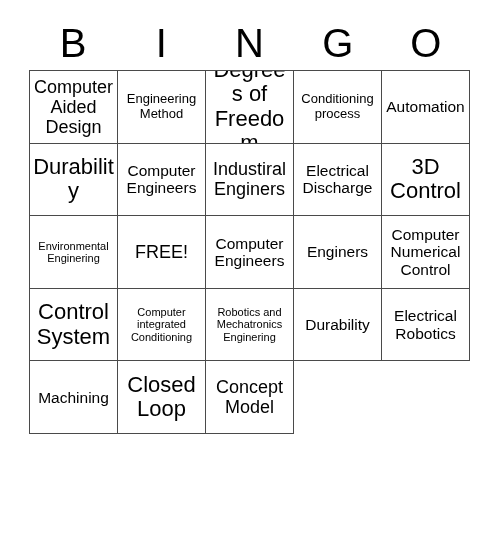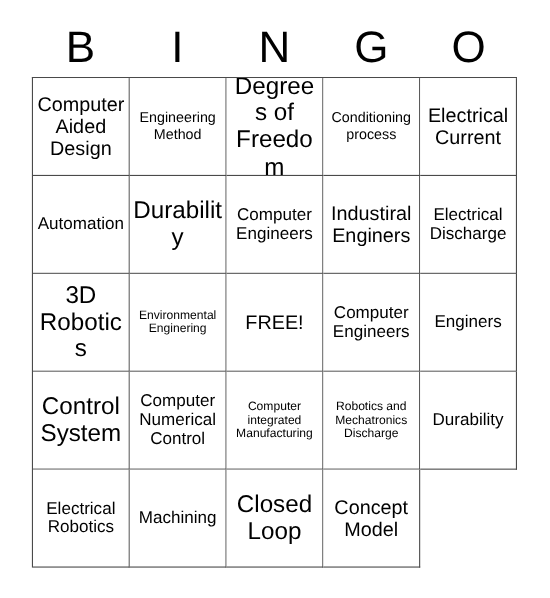--- a/index.html
+++ b/index.html
@@ -46,21 +46,21 @@
     color: #000000;
     font-family: "Liberation Sans", sans-serif;
   }
 
   
   #bingo-grid {
     position: absolute;
     left: 29px;
     top: 70px;
     width: 441px;
-    height: 446px;
+    height: 364px;
     display: grid;
     grid-template-columns: repeat(5, 1fr);
     grid-template-rows: repeat(5, 1fr);
     border-top: 1.5px solid #4a4a4a;
     border-left: 1.5px solid #4a4a4a;
     box-sizing: border-box;
     background: #ffffff;
   }
 
   .bingo-cell {
@@ -112,64 +112,61 @@
       </div>
       <div class="bingo-cell size-sm">
         <span class="cell-text">Engineering Method</span>
       </div>
       <div class="bingo-cell size-xl">
         <span class="cell-text">Degrees of Freedom</span>
       </div>
       <div class="bingo-cell size-sm">
         <span class="cell-text">Conditioning process</span>
       </div>
-      <div class="bingo-cell size-lg">
-        <span class="cell-text">Electrical Current</span>
-      </div>
       <div class="bingo-cell size-md">
         <span class="cell-text">Automation</span>
       </div>
       <div class="bingo-cell size-xl">
         <span class="cell-text">Durability</span>
       </div>
       <div class="bingo-cell size-md">
         <span class="cell-text">Computer Engineers</span>
       </div>
       <div class="bingo-cell size-lg">
         <span class="cell-text">Industiral Enginers</span>
       </div>
       <div class="bingo-cell size-md">
         <span class="cell-text">Electrical Discharge</span>
       </div>
       <div class="bingo-cell size-xl">
-        <span class="cell-text">3D Robotics</span>
+        <span class="cell-text">3D Control</span>
       </div>
       <div class="bingo-cell size-xs">
         <span class="cell-text">Environmental Enginering</span>
       </div>
       <div class="bingo-cell size-xxl">
         <span class="cell-text">FREE!</span>
       </div>
       <div class="bingo-cell size-md">
         <span class="cell-text">Computer Engineers</span>
       </div>
       <div class="bingo-cell size-md">
         <span class="cell-text">Enginers</span>
       </div>
+      <div class="bingo-cell size-md">
+        <span class="cell-text">Computer Numerical Control</span>
+      </div>
       <div class="bingo-cell size-xl">
         <span class="cell-text">Control System</span>
       </div>
-      <div class="bingo-cell size-md">
-        <span class="cell-text">Computer Numerical Control</span>
+      <div class="bingo-cell size-xs">
+        <span class="cell-text">Computer integrated Conditioning</span>
       </div>
       <div class="bingo-cell size-xs">
-        <span class="cell-text">Computer integrated Manufacturing</span>
-      </div>
-      <div class="bingo-cell size-xs">
-        <span class="cell-text">Robotics and Mechatronics Discharge</span>
+        <span class="cell-text">Robotics and Mechatronics Enginering</span>
       </div>
       <div class="bingo-cell size-md">
         <span class="cell-text">Durability</span>
       </div>
       <div class="bingo-cell size-md">
         <span class="cell-text">Electrical Robotics</span>
       </div>
       <div class="bingo-cell size-md">
         <span class="cell-text">Machining</span>
       </div>

